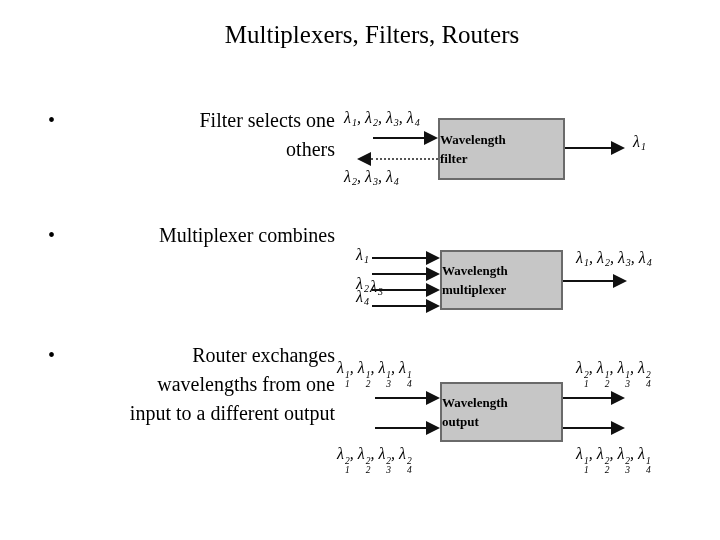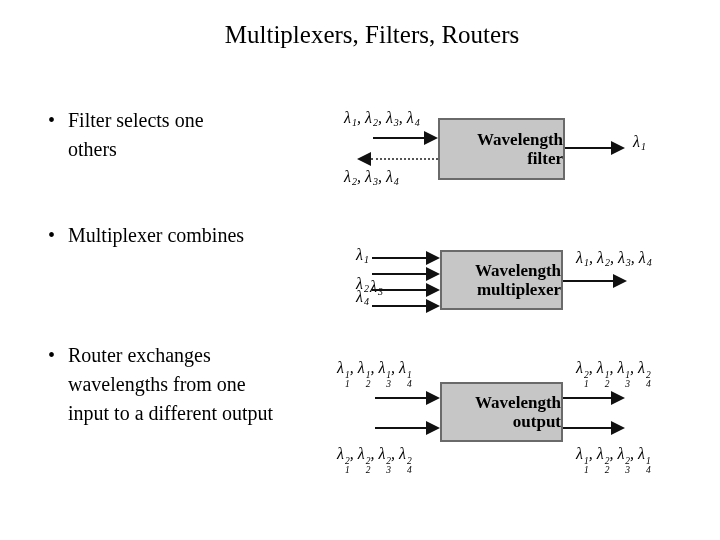--- a/index.html
+++ b/index.html
@@ -13,31 +13,31 @@
 
   
   .title{position:absolute;top:8px;left:0;width:720px;margin:12px;text-align:center;
          font-size:25px;font-weight:normal;line-height:30px;}
 
   
   .bullets{margin:0;padding:0;list-style:none;}
   .bullet-item{position:absolute;left:45px;width:290px;font-size:20px;line-height:29px;}
   #b1{top:106px} #b2{top:221px} #b3{top:341px}
   .marker{position:absolute;left:3px;top:0;}
-  .bullet-text{margin-left:23px;}
+  .bullet-text{margin-left:23px;text-align:right;}
 
   
   .diagram{position:absolute;width:380px;}
   #diag-filter{left:330px;top:105px;height:100px;}
   #diag-mux{left:330px;top:240px;height:95px;}
   #diag-router{left:330px;top:352px;height:128px;}
 
   .dbox{position:absolute;background:var(--box-fill);border:2px solid var(--box-border);
         box-sizing:border-box;display:flex;align-items:center;justify-content:center;}
-  .dbox-label{width:100%;text-align:right;font-weight:bold;font-size:17px;line-height:19px;}
+  .dbox-label{width:100%;text-align:left;font-weight:bold;font-size:13px;line-height:19px;}
 
   .hline{position:absolute;height:2px;background:var(--arrow);}
   .hline.dotted{height:0;background:none;border-top:2px dotted #555;}
   .ah-r{position:absolute;width:0;height:0;border-top:7px solid transparent;
         border-bottom:7px solid transparent;border-left:14px solid var(--arrow);}
   .ah-l{position:absolute;width:0;height:0;border-top:7px solid transparent;
         border-bottom:7px solid transparent;border-right:14px solid var(--arrow);}
 
   .lbl{position:absolute;font-style:italic;font-size:16px;line-height:20px;white-space:nowrap;}
   .sub-only{font-size:10px;vertical-align:-3px;margin-left:1px;}

